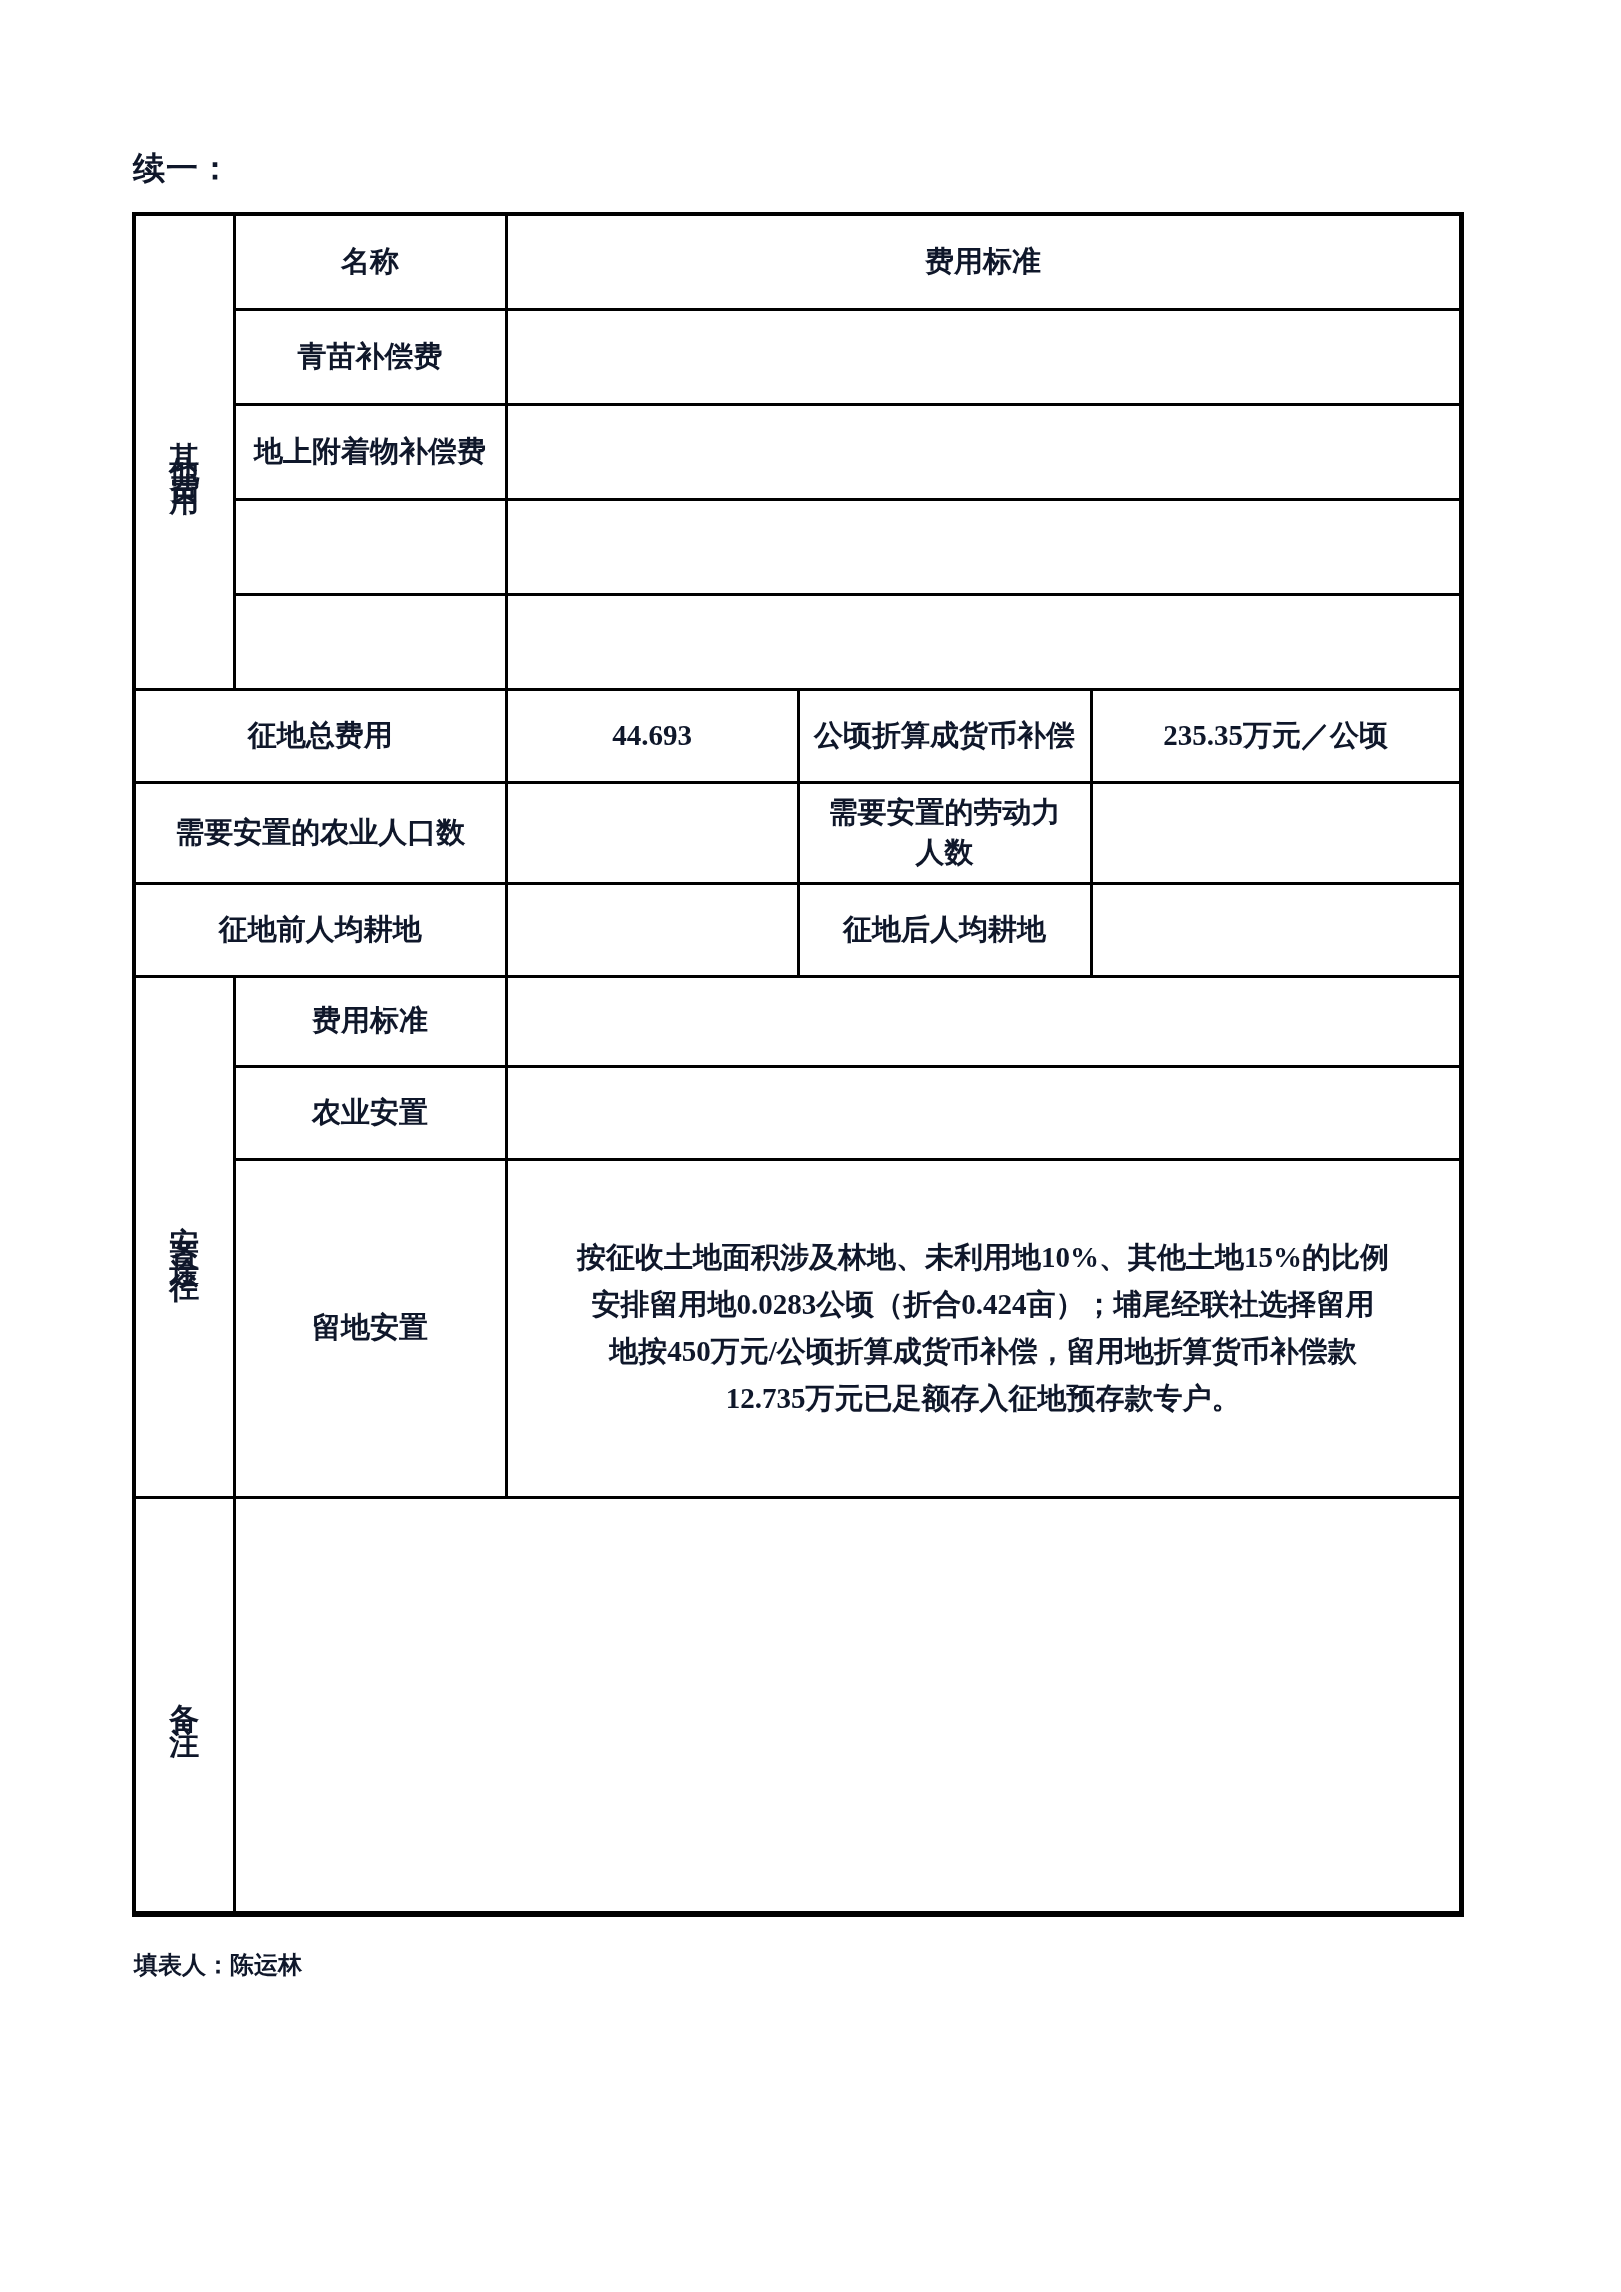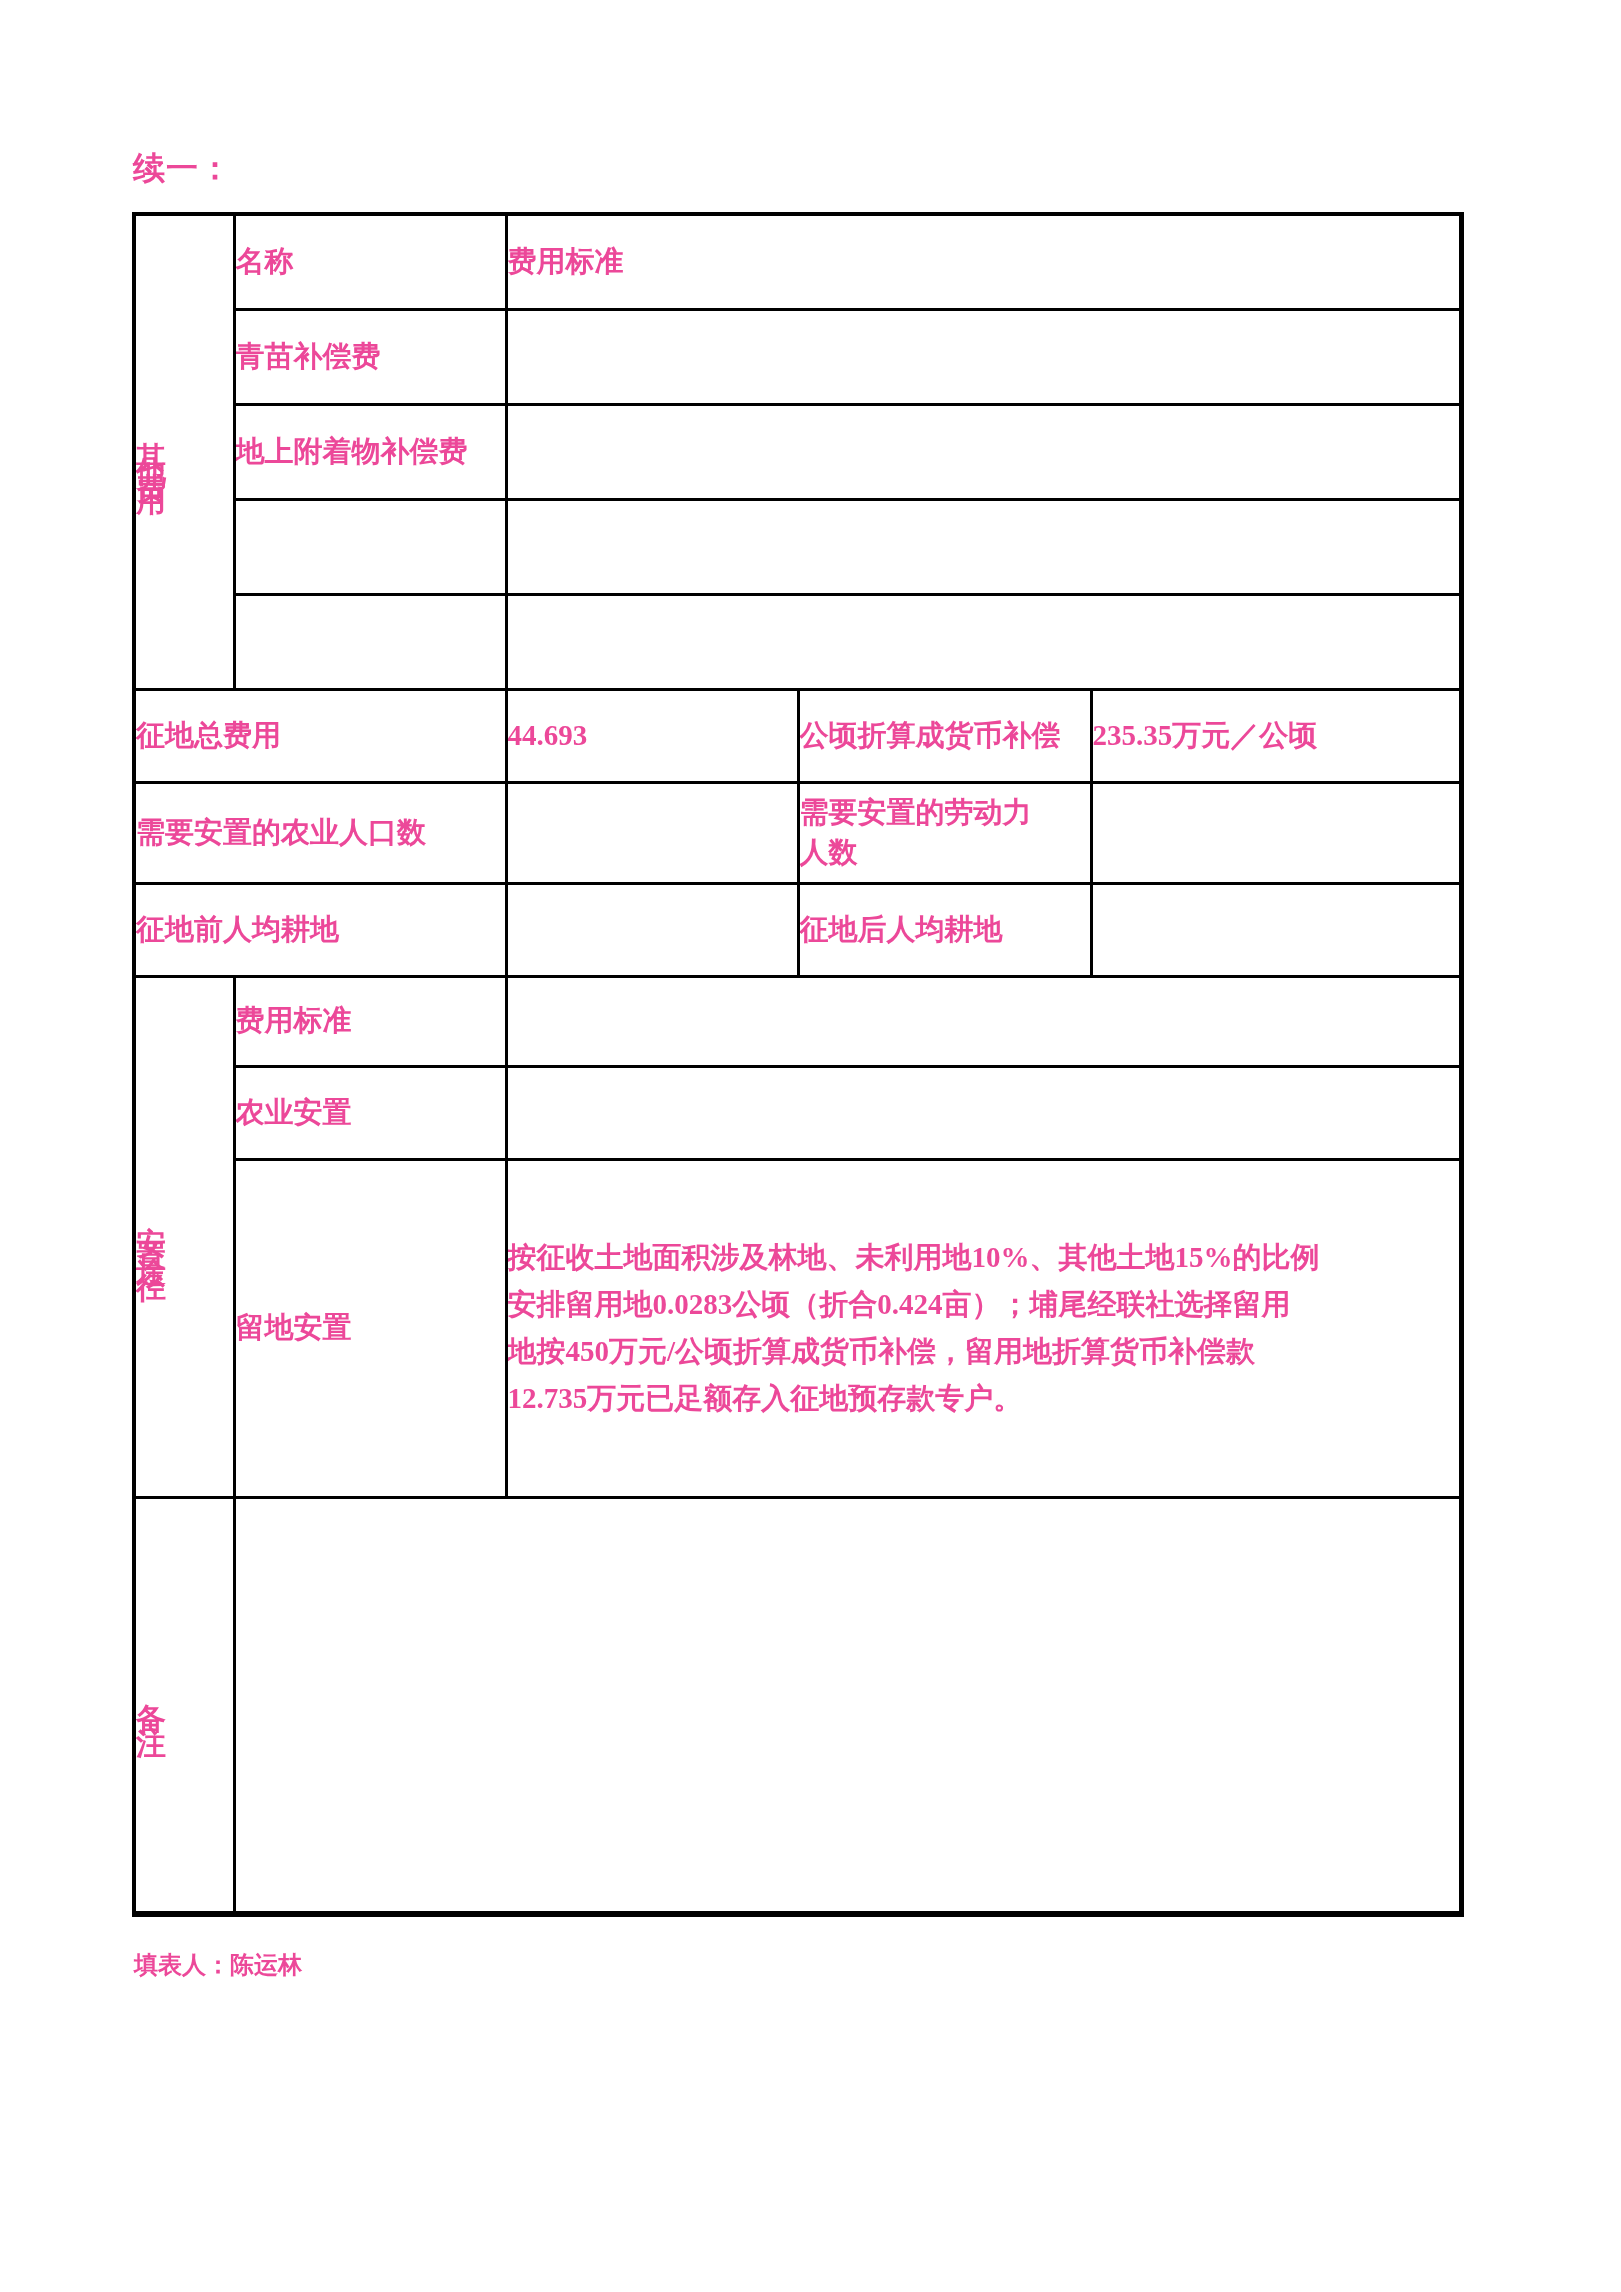--- a/index.html
+++ b/index.html
@@ -6,21 +6,21 @@
     margin: 0;
     padding: 0;
     background: #888;
   }
   .page {
     position: relative;
     width: 1621px;
     height: 2293px;
     background: #ffffff;
     font-family: "Liberation Serif", "DejaVu Serif", serif;
-    color: #ec4899;
+    color: #0f172a;
     overflow: hidden;
   }
   .cont-label {
     position: absolute;
     left: 133px;
     top: 147px;
     font-size: 32px;
     font-weight: bold;
     letter-spacing: 1px;
   }
@@ -34,21 +34,21 @@
   }
   table.form, table.form td {
     border: 3.9px solid #000000;
   }
   table.form {
     border-width: 4.9px;
     border-bottom-width: 6.9px;
     border-right-width: 5.9px;
   }
   table.form td {
-    text-align: left;
+    text-align: center;
     vertical-align: middle;
     font-size: 29px;
     font-weight: bold;
     padding: 0;
     overflow: hidden;
   }
   td.value {
     font-weight: normal;
     font-size: 28px;
   }

